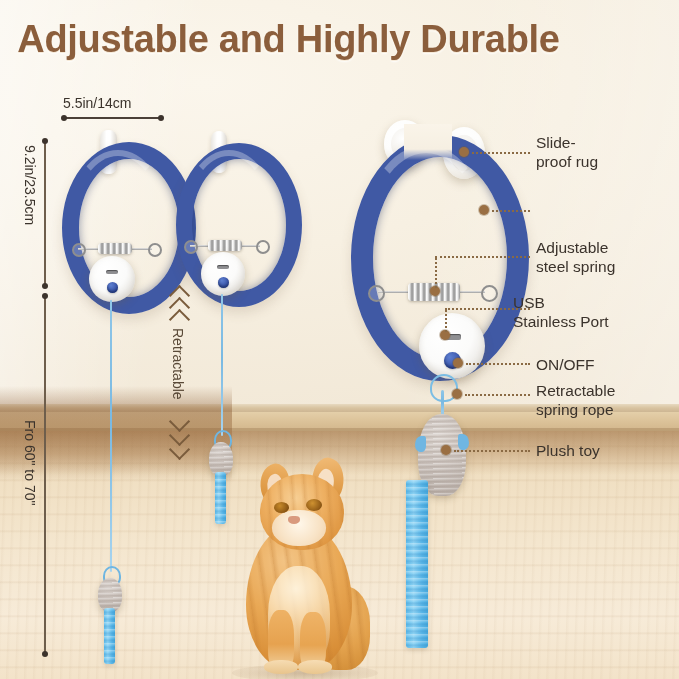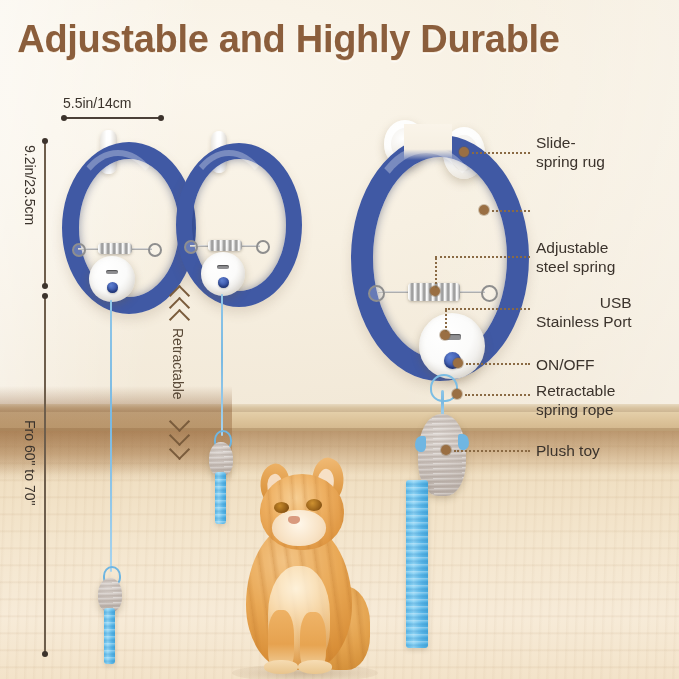--- a/index.html
+++ b/index.html
@@ -522,38 +522,38 @@
       <div class="plush-ear" style="left:-3px; top:22px; width:11px; height:16px; border-radius:60% 20% 40% 50%;"></div>
       <div class="plush-ear" style="left:40px; top:20px; width:11px; height:16px; border-radius:20% 60% 50% 40%;"></div>
     </div>
     <div class="tassel" style="left:406px; top:480px; width:22px; height:168px;"></div>
   </div>
 
   <div class="anchor-dot" style="left:459px; top:147px;"></div>
   <div class="leader" style="left:472px; top:152px; width:58px;"></div>
   <div class="callout-text" style="left:536px; top:133px;">
     <div>Slide-</div>
-    <div>spring rug</div>
+    <div>proof rug</div>
   </div>
 
   <div class="anchor-dot" style="left:479px; top:205px;"></div>
   <div class="leader" style="left:492px; top:210px; width:38px;"></div>
 
   <div class="anchor-dot" style="left:430px; top:286px;"></div>
   <div class="leader-v" style="left:435px; top:258px; height:30px;"></div>
   <div class="leader" style="left:435px; top:256px; width:95px;"></div>
   <div class="callout-text" style="left:536px; top:238px;">
     <div>Adjustable</div>
     <div>steel spring</div>
   </div>
 
   <div class="anchor-dot" style="left:440px; top:330px;"></div>
   <div class="leader-v" style="left:445px; top:310px; height:22px;"></div>
   <div class="leader" style="left:445px; top:308px; width:85px;"></div>
-  <div class="callout-text" style="left:536px; top:293px;text-align:right;">
+  <div class="callout-text" style="left:513px; top:293px;">
     <div>USB</div>
     <div>Stainless Port</div>
   </div>
 
   <div class="anchor-dot" style="left:453px; top:358px;"></div>
   <div class="leader" style="left:466px; top:363px; width:64px;"></div>
   <div class="callout-text" style="left:536px; top:355px;">
     <div>ON/OFF</div>
   </div>
 

